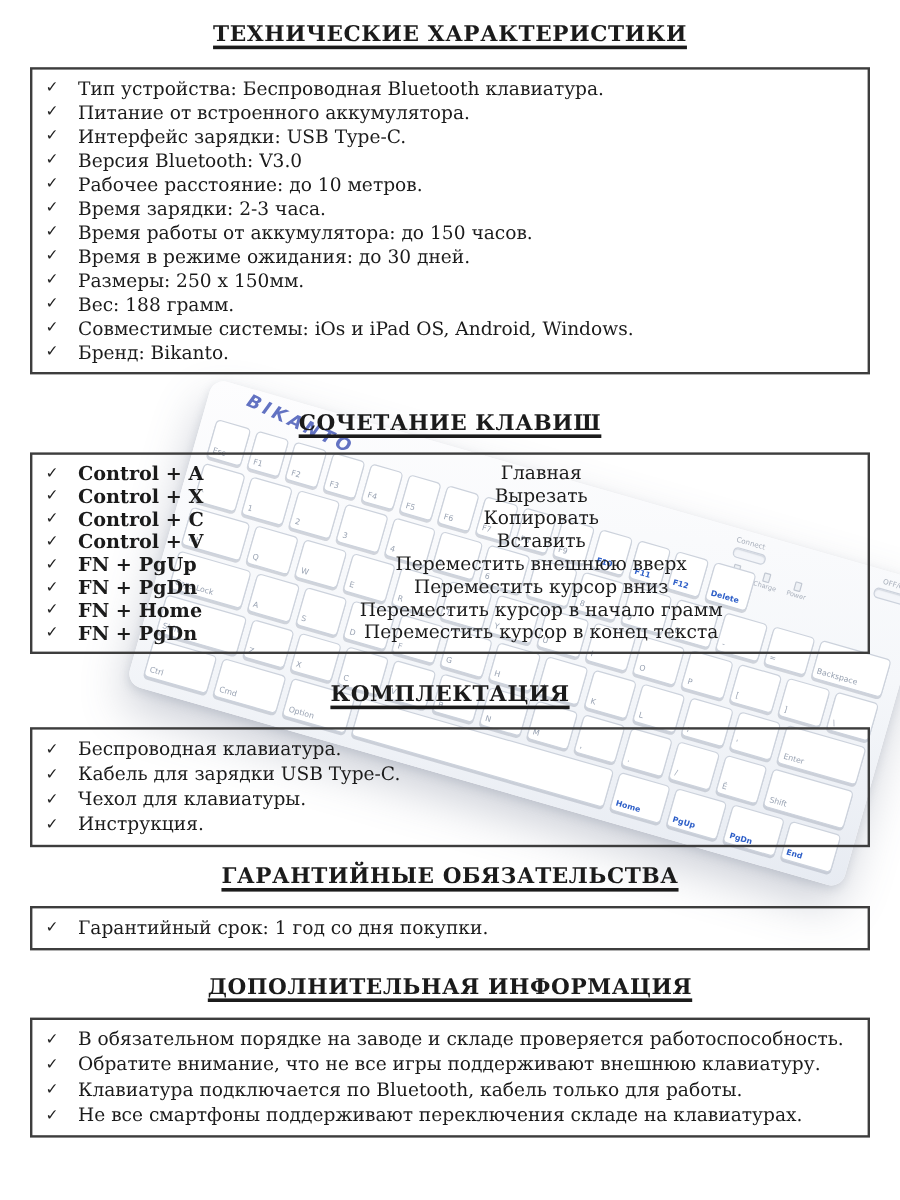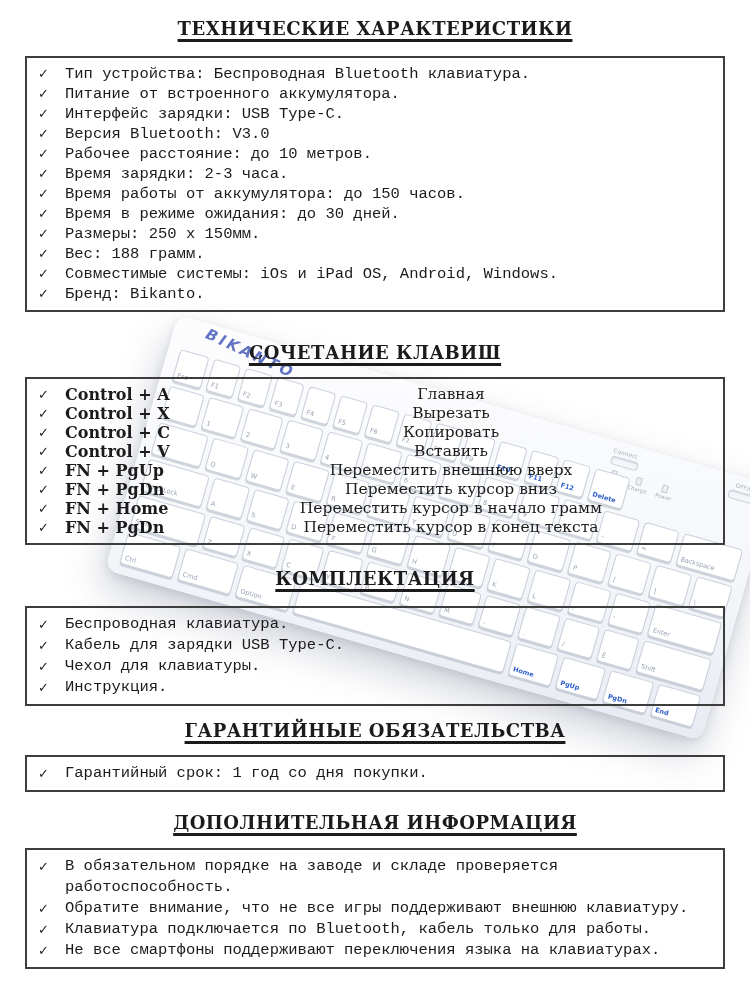--- a/index.html
+++ b/index.html
@@ -41,21 +41,21 @@
   .t4{margin-top:8px;}  .t5{margin-top:14px;}
 
   .box{margin:0 25px;border:2px solid #3d3d3d;padding:6px 6px 6px 0;background:transparent;}
   .b1{margin-top:11px;} .b2{margin-top:8px;} .b3{margin-top:11px;}
   .b4{margin-top:8px;}  .b5{margin-top:9px;}
   ul{list-style:none;margin:0;padding:0;}
   li{display:flex;align-items:flex-start;font-size:15.5px;line-height:21px;}
   .b1 li{line-height:20px;} .b2 li{line-height:19px;}
   .check{flex:0 0 38px;padding-left:11px;box-sizing:border-box;
          font-family:"DejaVu Sans", sans-serif;font-size:13px;color:#222;}
-  .itext{flex:1;padding-right:4px;font-family:Liberation Mono, monospace;}
+  .itext{flex:1;padding-right:4px;}
   .combo{flex:0 0 120px;font-weight:bold;font-size:16px;}
   .action{flex:1;text-align:center;}
 </style>
 </head>
 <body>
 
 <div class="page">
 
   <div class="kbd">
     <div class="kbd-brand">BIKANTO</div>
@@ -339,19 +339,19 @@
             <span class="itext">Обратите внимание, что не все игры поддерживают внешнюю клавиатуру.</span>
           </li>
 
           <li>
             <span class="check">✓</span>
             <span class="itext">Клавиатура подключается по Bluetooth, кабель только для работы.</span>
           </li>
 
           <li>
             <span class="check">✓</span>
-            <span class="itext">Не все смартфоны поддерживают переключения языка на клавиатурах.</span>
+            <span class="itext">Не все смартфоны поддерживают переключения складе на клавиатурах.</span>
           </li>
         </ul>
     </div>
 
   </div>
 </div>
 
 </body></html>

